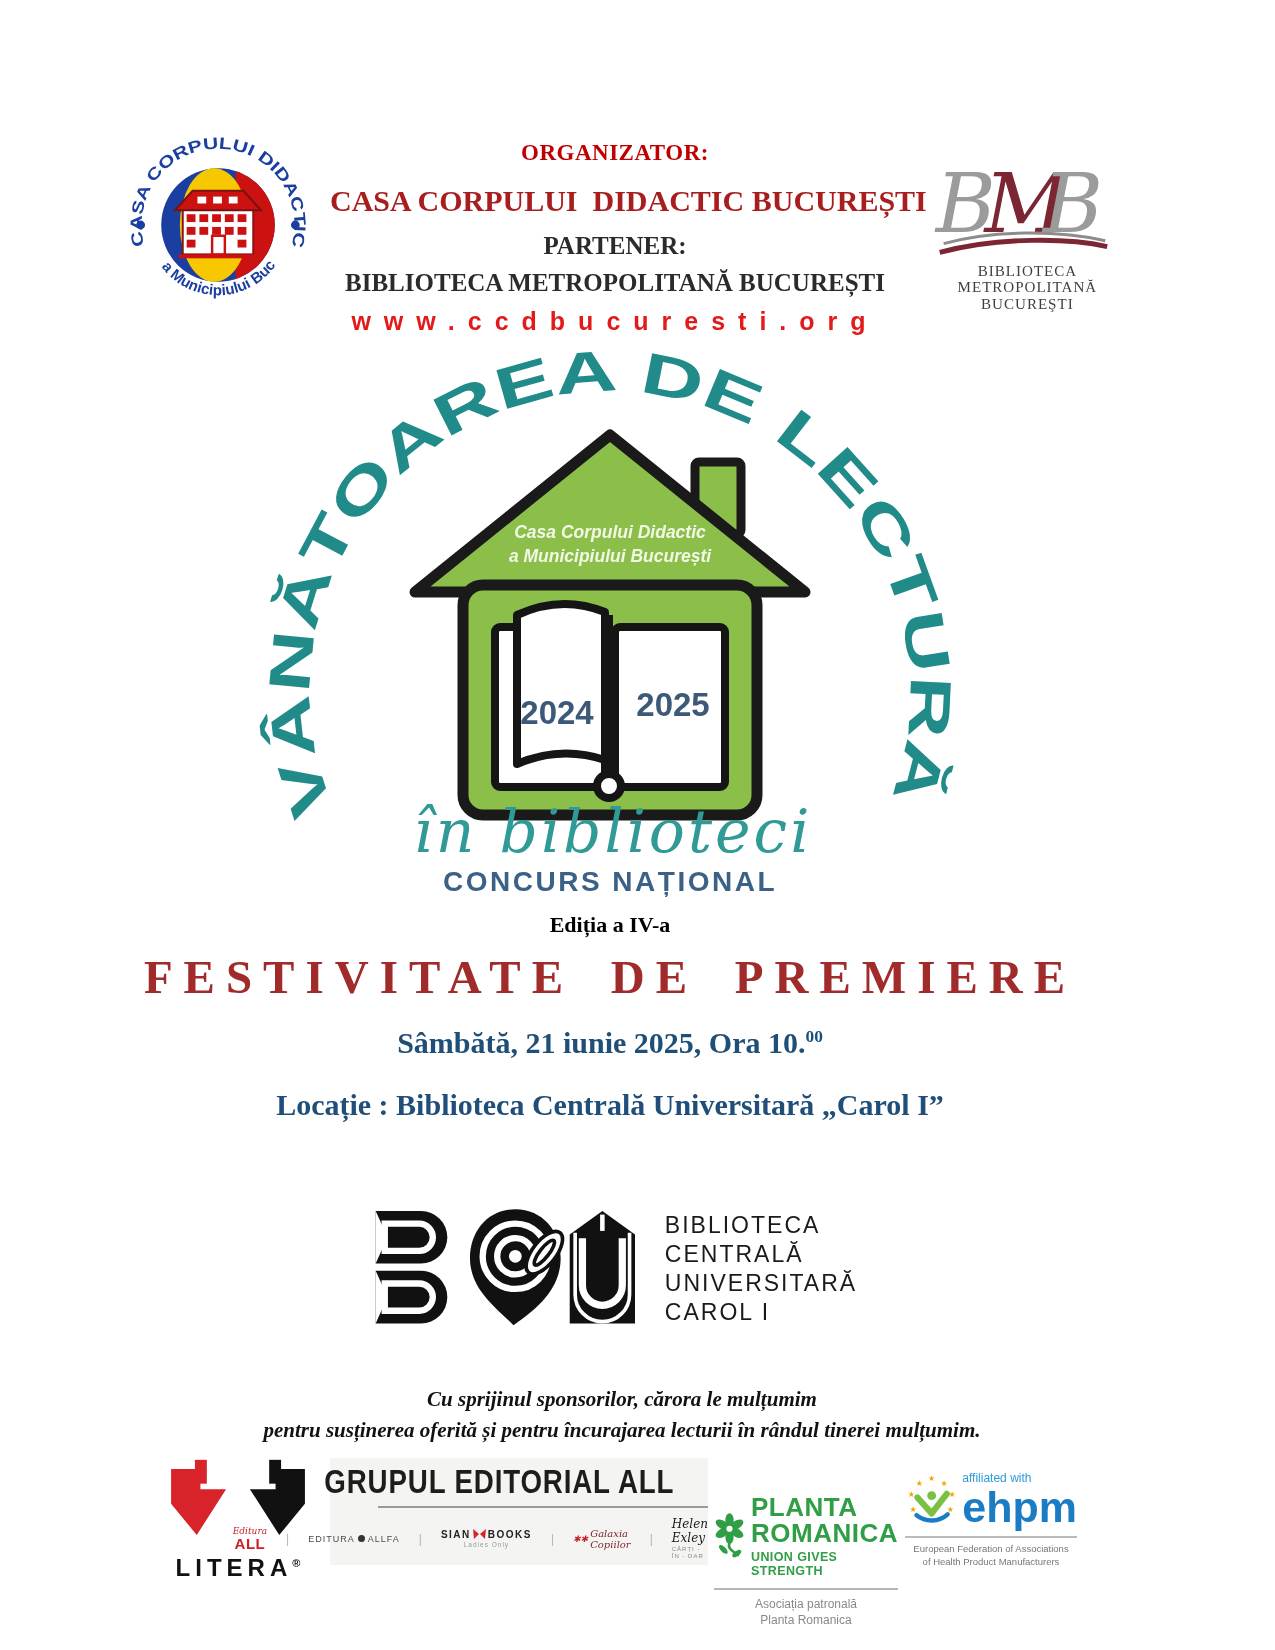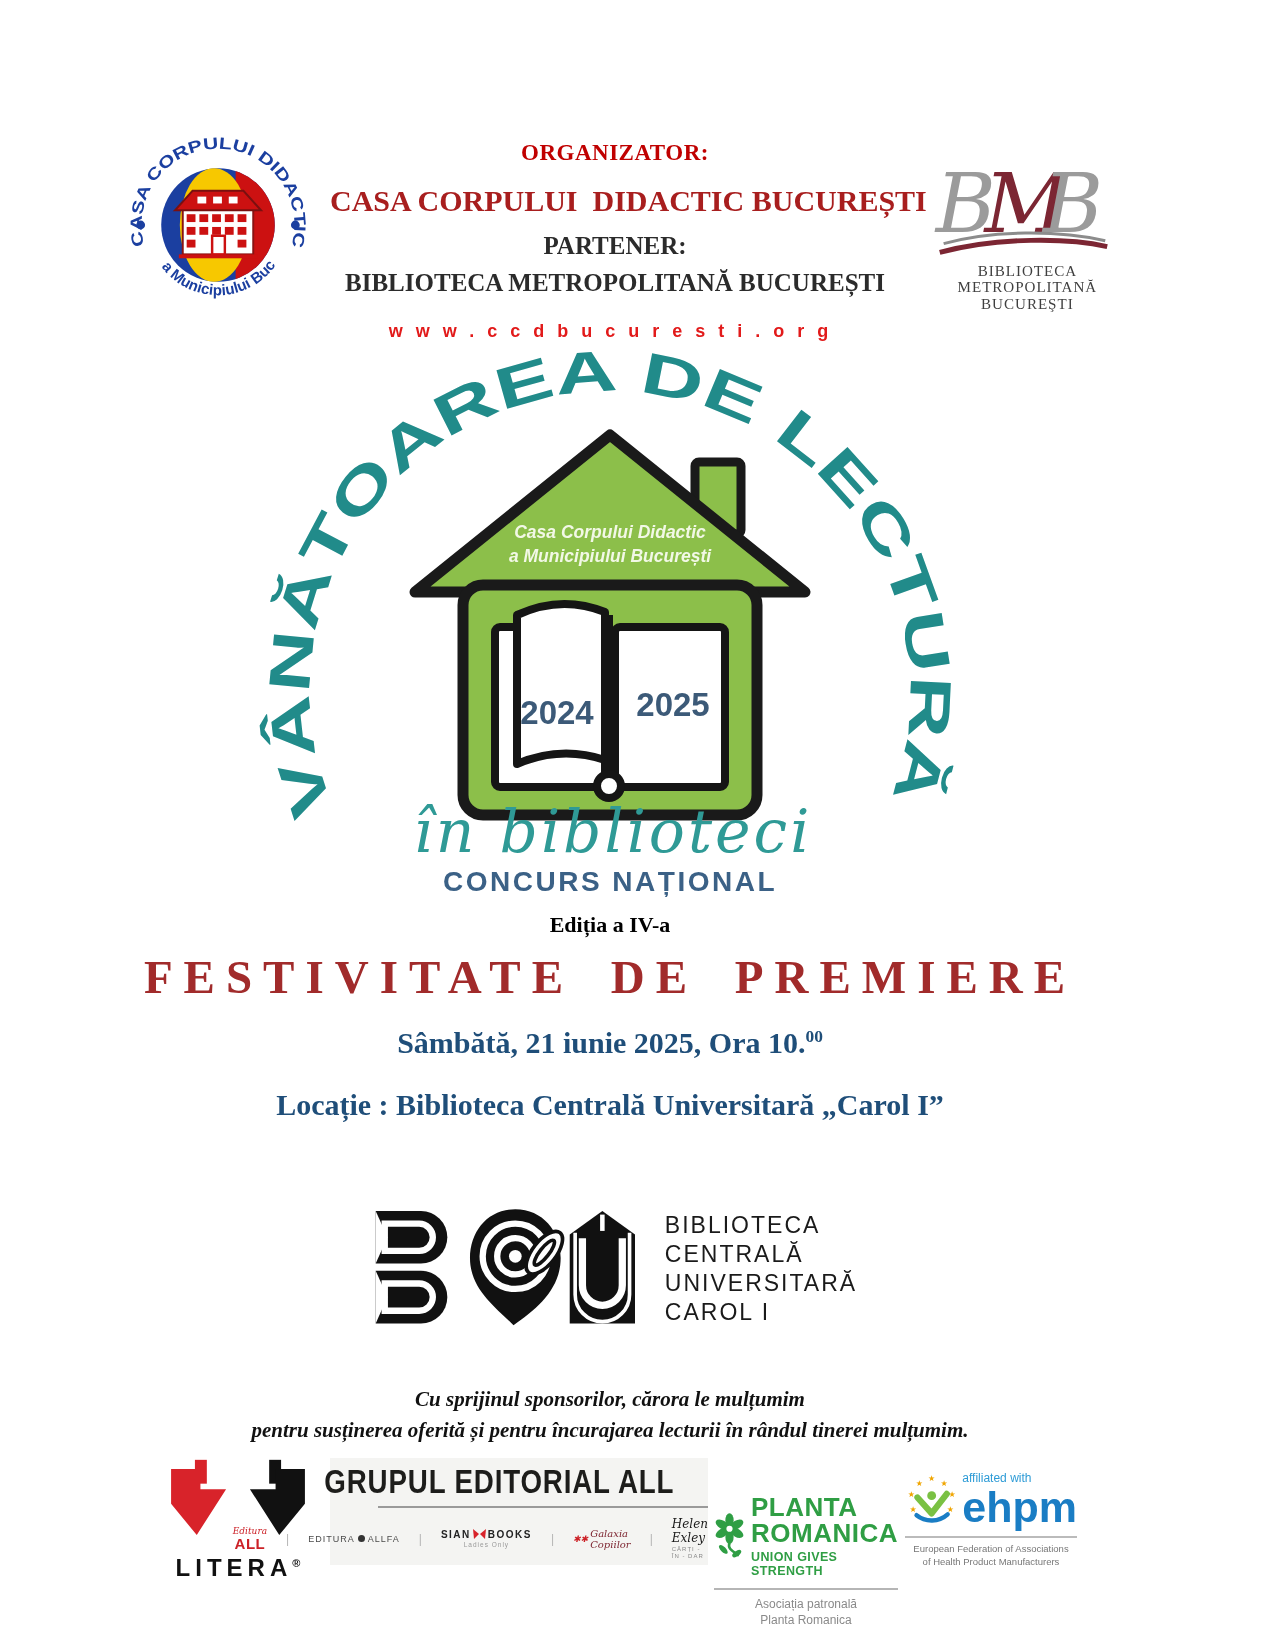--- a/index.html
+++ b/index.html
@@ -7,22 +7,22 @@
         font-family:"Liberation Serif",serif;overflow:hidden;}
   .abs{position:absolute;}
   .cwrap{position:absolute;left:0;width:1220px;text-align:center;}
 
   
   .hdr-block{position:absolute;left:330px;top:140px;width:570px;text-align:center;}
   .org-label{font-size:23px;font-weight:bold;color:#c00000;letter-spacing:.5px;}
   .org-name{font-size:30px;font-weight:bold;color:#a81e1e;margin-top:18px;white-space:pre;}
   .part-label{font-size:25px;font-weight:bold;color:#2b2b2b;margin-top:14px;}
   .part-name{font-size:25px;font-weight:bold;color:#2b2b2b;margin-top:9px;}
-  .website{font-family:"Liberation Sans",sans-serif;font-size:18px;font-weight:bold;
-           color:#e21a1a;letter-spacing:13px;margin-top:24px;}
+  .website{font-family:"Liberation Sans",sans-serif;font-size:25px;font-weight:bold;
+           color:#e21a1a;letter-spacing:13px;margin-top:10px;}
 
   
   .concurs{font-family:"Liberation Sans",sans-serif;font-size:28px;font-weight:bold;
            color:#3b6186;letter-spacing:2.5px;}
   .edition{font-size:22px;font-weight:bold;color:#000;}
   .fest-title{font-size:47px;font-weight:bold;color:#a12b2b;letter-spacing:11px;word-spacing:14px;}
   .dt-line{font-size:30px;font-weight:bold;color:#1f4e79;}
   .dt-line sup{font-size:0.58em;}
   .loc-line{font-size:30px;font-weight:bold;color:#1f4e79;}
 
@@ -233,21 +233,21 @@
       </svg>
       <div class="bcu-text">
         <div>BIBLIOTECA</div>
         <div>CENTRALĂ</div>
         <div>UNIVERSITARĂ</div>
         <div>CAROL I</div>
       </div>
     </div>
   </div>
 
-  <div class="cwrap sponsors-note" style="top:1384px;">
+  <div class="cwrap sponsors-note" style="top:1384px;padding-left:12px;">
     <div>Cu sprijinul sponsorilor, cărora le mulțumim</div>
     <div>pentru susținerea oferită și pentru încurajarea lecturii în rândul tinerei mulțumim.</div>
   </div>
 
   <div class="litera">
     <svg width="156" height="88" viewBox="0 0 170 96" role="img">
       <rect x="38" y="2" width="13" height="26" fill="#d8232a"></rect>
       <path d="M12,12 H44 V34 H72 L40,84 L12,50 Z" fill="#d8232a"></path>
       <rect x="119" y="2" width="13" height="26" fill="#111"></rect>
       <path d="M158,12 H126 V34 H98 L130,84 L158,50 Z" fill="#111"></path>

